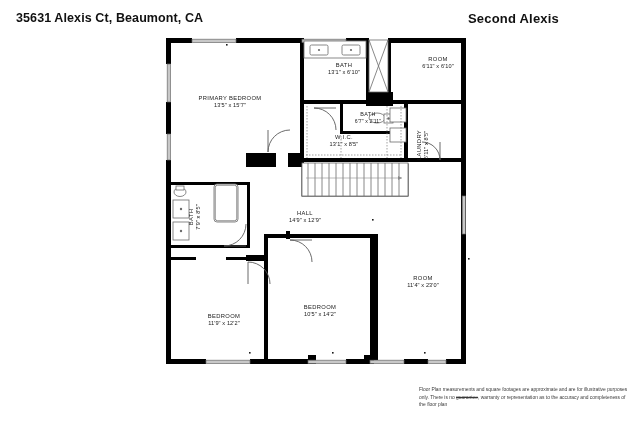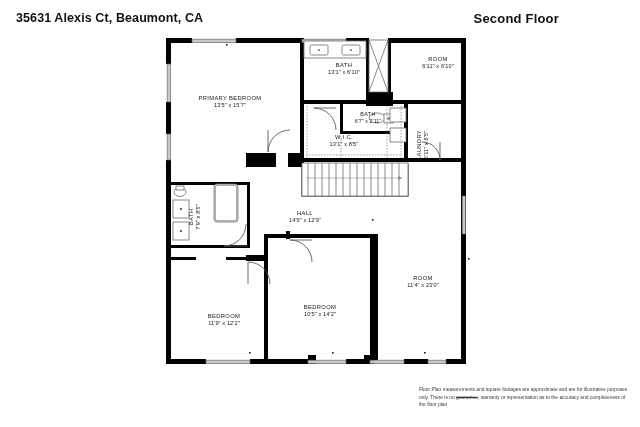--- a/index.html
+++ b/index.html
@@ -46,21 +46,21 @@
     font-family:"Liberation Sans", sans-serif;
   }
   .disc .strike{text-decoration:line-through;}
 </style>
 </head>
 <body>
 
 <div id="stage">
 
   <div class="addr">35631 Alexis Ct, Beaumont, CA</div>
-  <div class="floor">Second Floor</div>
+  <div class="floor">Second Alexis</div>
 
   <div id="plan">
     <svg width="640" height="427" viewBox="0 0 640 427" xmlns="http://www.w3.org/2000/svg">
 
       <g fill="#000000">
 
         <rect x="166" y="38" width="26" height="5"></rect>
         <rect x="236" y="38" width="66" height="5"></rect>
         <rect x="346" y="38" width="20" height="5"></rect>
         <rect x="390" y="38" width="76" height="5"></rect>

